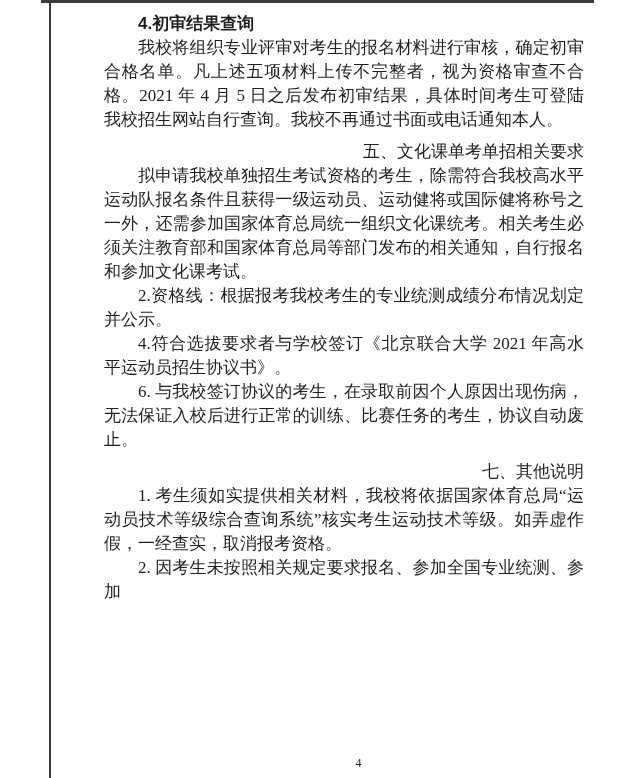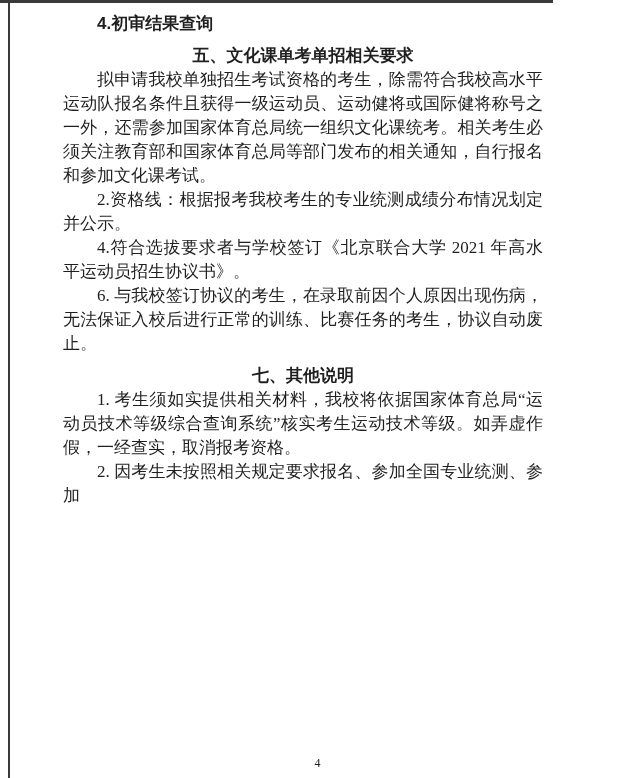--- a/index.html
+++ b/index.html
@@ -8,20 +8,21 @@
     background: #ffffff;
   }
   .page {
     position: relative;
     width: 553px;
     height: 778px;
     background: #ffffff;
     overflow: hidden;
     font-family: "Liberation Serif", "DejaVu Serif", serif;
     color: #1f1f1f;
+    margin-left: 41px;
   }
   .edge-top {
     position: absolute;
     left: 0; top: 0;
     width: 635px; height: 3px;
     background: #3a3a3c;
   }
   .edge-left {
     position: absolute;
     left: 8px; top: 0;
@@ -37,23 +38,23 @@
     line-height: 24px;
     text-align: justify;
   }
   .para {
     margin: 0;
     text-indent: 2em;
   }
   .heading {
     margin: 8px 0 0 0;
     font-family: "Liberation Sans", "DejaVu Sans", sans-serif;
-    font-weight: bold;
+    font-weight: normal;
     text-indent: 0;
-    text-align: center;
+    text-align: right;
   }
   .subheading {
     margin: 0;
     font-family: "Liberation Sans", "DejaVu Sans", sans-serif;
     font-weight: bold;
     text-indent: 2em;
     text-align: left;
   }
   .page-number {
     position: absolute;
@@ -69,20 +70,21 @@
 </style>
 </head>
 <body>
 
 <div class="page">
   <div class="edge-top"></div>
   <div class="edge-left"></div>
 
   <div class="content">
     <p class="subheading">4.初审结果查询</p>
+    <p class="para">我校将组织专业评审对考生的报名材料进行审核，确定初审合格名单。凡上述五项材料上传不完整者，视为资格审查不合格。2021 年 4 月 5 日之后发布初审结果，具体时间考生可登陆我校招生网站自行查询。我校不再通过书面或电话通知本人。</p>
 
     <p class="heading">五、文化课单考单招相关要求</p>
     <p class="para">拟申请我校单独招生考试资格的考生，除需符合我校高水平运动队报名条件且获得一级运动员、运动健将或国际健将称号之一外，还需参加国家体育总局统一组织文化课统考。相关考生必须关注教育部和国家体育总局等部门发布的相关通知，自行报名和参加文化课考试。</p>
 
     <p class="para">2.资格线：根据报考我校考生的专业统测成绩分布情况划定并公示。</p>
     <p class="para">4.符合选拔要求者与学校签订《北京联合大学 2021 年高水平运动员招生协议书》。</p>
     <p class="para">6. 与我校签订协议的考生，在录取前因个人原因出现伤病，无法保证入校后进行正常的训练、比赛任务的考生，协议自动废止。</p>
 
     <p class="heading">七、其他说明</p>
     <p class="para">1. 考生须如实提供相关材料，我校将依据国家体育总局“运动员技术等级综合查询系统”核实考生运动技术等级。如弄虚作假，一经查实，取消报考资格。</p>

